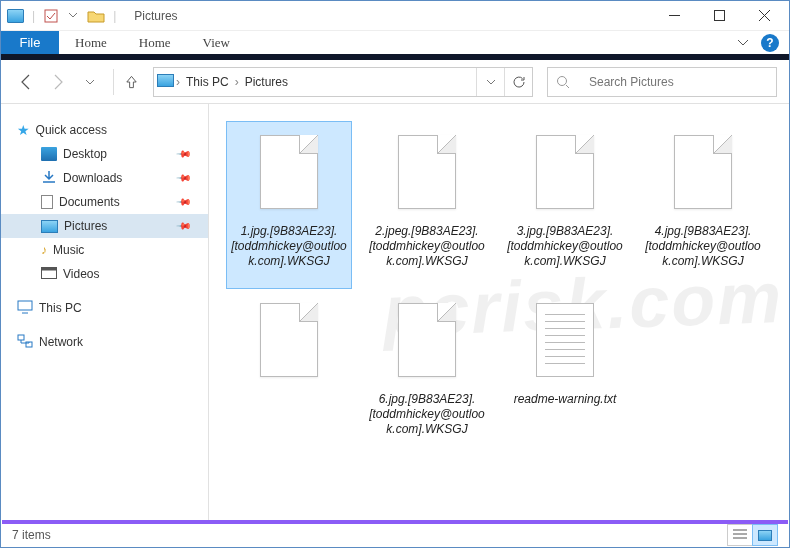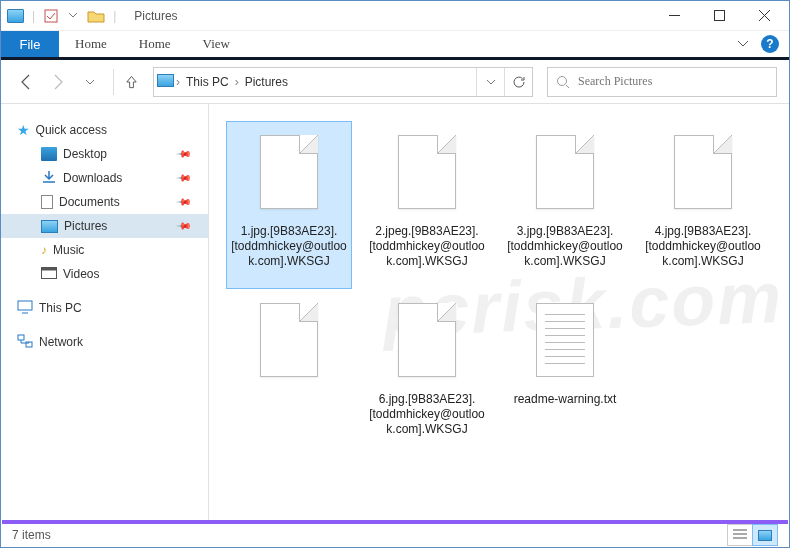--- a/index.html
+++ b/index.html
@@ -10,21 +10,21 @@
 .titlebar-left { display: flex; align-items: center; gap: 6px; padding-left: 4px; }
 .titlebar-icon { width: 17px; height: 14px; background: linear-gradient(#8cd3f5, #3aa3e0); border: 1px solid #2c7db8; border-radius: 1px; }
 .titlebar-sep { color: #ccc; margin: 0 2px; }
 .qat-item { width: 16px; height: 16px; display: flex; align-items: center; justify-content: center; }
 .titlebar-title { margin-left: 10px; color: #555; }
 .titlebar-right { margin-left: auto; display: flex; }
 .win-btn { width: 45px; height: 29px; display: flex; align-items: center; justify-content: center; }
 .win-btn svg { stroke: #333; }
 
 
-.ribbon { height: 29px; display: flex; align-items: stretch; border-bottom: 3px solid #0f172a; }
+.ribbon { height: 29px; display: flex; align-items: stretch; border-bottom: 6px solid #0f172a; }
 .file-tab { width: 58px; background: #1979ca; color: #fff; display: flex; align-items: center; justify-content: center; font-size: 13px; }
 .tab { padding: 0 16px; display: flex; align-items: center; color: #444; font-size: 13px; font-family: Liberation Serif, serif; }
 .ribbon-right { margin-left: auto; display: flex; align-items: center; padding-right: 10px; gap: 12px; }
 .help-circle { width: 18px; height: 18px; border-radius: 50%; background: #1979ca; color: #fff; display: flex; align-items: center; justify-content: center; font-size: 12px; font-weight: bold; }
 
 
 .navbar { height: 44px; display: flex; align-items: center; padding: 6px 12px; border-bottom: 1px solid #e1e1e1; gap: 6px; }
 .nav-arrow { width: 26px; height: 26px; display: flex; align-items: center; justify-content: center; }
 .nav-arrow.disabled svg { stroke: #bbb; }
 .nav-arrow svg { stroke: #555; }
@@ -43,21 +43,21 @@
 .sidebar { width: 208px; border-right: 1px solid #e1e1e1; padding-top: 14px; overflow: hidden; }
 .tree-item { height: 24px; display: flex; align-items: center; padding-left: 24px; gap: 6px; color: #333; }
 .tree-item.heading { padding-left: 16px; }
 .tree-item.sub { padding-left: 40px; }
 .tree-item.selected { background: #d8e6f2; }
 .pin { margin-left: auto; margin-right: 18px; color: #8aa6bd; transform: rotate(45deg); font-size: 10px; }
 .tree-gap { height: 10px; }
 
 .content { flex: 1; padding: 18px 10px 10px 18px; position: relative; }
 .file-grid { display: flex; flex-wrap: wrap; gap: 2px 14px; align-content: flex-start; }
-.file-item { width: 124px; display: flex; flex-direction: column; align-items: center; padding: 4px; }
+.file-item { width: 124px; display: flex; flex-direction: column; align-items: center; padding: 4px; font-style: italic; }
 .file-item.selected { background: #cde8ff; outline: 1px solid #7abdf5; }
 .file-thumb { width: 78px; height: 92px; display: flex; align-items: center; justify-content: center; margin-bottom: 6px; }
 .file-label { text-align: center; font-size: 12px; color: #222; line-height: 15px; word-break: break-word; min-height: 60px; }
 
 
 .doc-icon { width: 58px; height: 74px; background: #fff; border: 1px solid #bbb; position: relative; box-shadow: 0 1px 2px rgba(0,0,0,.08); }
 .doc-icon::before { content: ""; position: absolute; top: -1px; right: -1px; width: 18px; height: 18px; background: linear-gradient(135deg, #fff 0 48%, #bbb 50%, #eee 52% 100%); border-left: 1px solid #bbb; border-bottom: 1px solid #bbb; }
 .txt-icon { width: 58px; height: 74px; background: #fff; border: 1px solid #bbb; position: relative; }
 .txt-icon::after { content: ""; position: absolute; left: 8px; right: 8px; top: 10px; bottom: 10px; background: repeating-linear-gradient(#bbb 0 1px, transparent 1px 7px); }
 
@@ -175,21 +175,21 @@
           </svg>
         </div>
     </div>
   </div>
 
   <div class="search-box">
     <svg width="14" height="14" viewBox="0 0 14 14">
         <circle cx="6" cy="6" r="4.5" fill="none" stroke="#999"></circle>
         <path d="M10 10l3 3" stroke="#999"></path>
       </svg>
-    <input style="margin-left: 8px; font-family: Liberation Serif, serif;" placeholder="Search Pictures">
+    <input style="margin-left: 19px;" placeholder="Search Pictures">
   </div>
 </div>
 
 <div class="main">
   <div class="sidebar">
     <div class="tree-item heading">
       <span class="ico-star">★</span>
       <span>Quick access</span>
     </div>
     <div class="tree-item sub">

